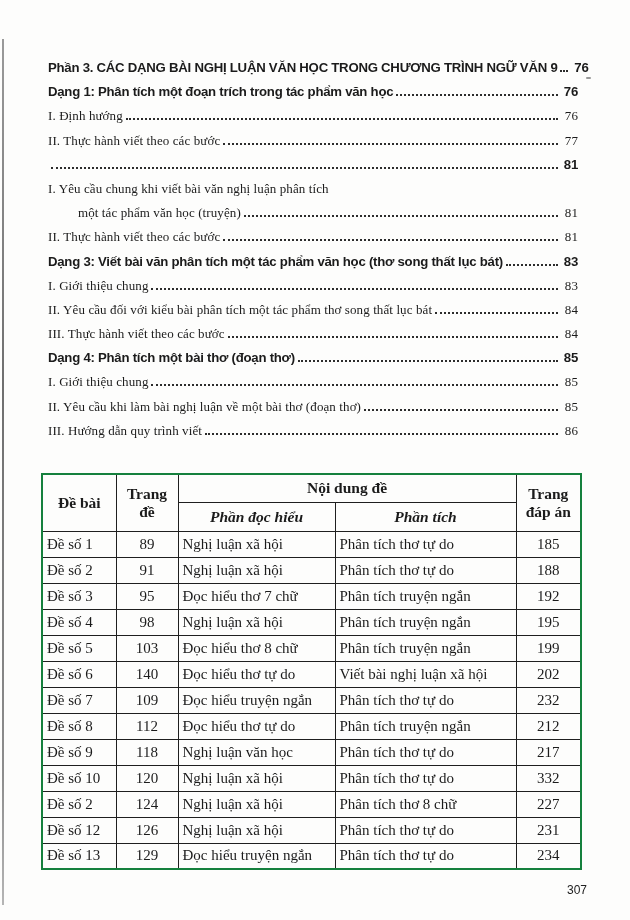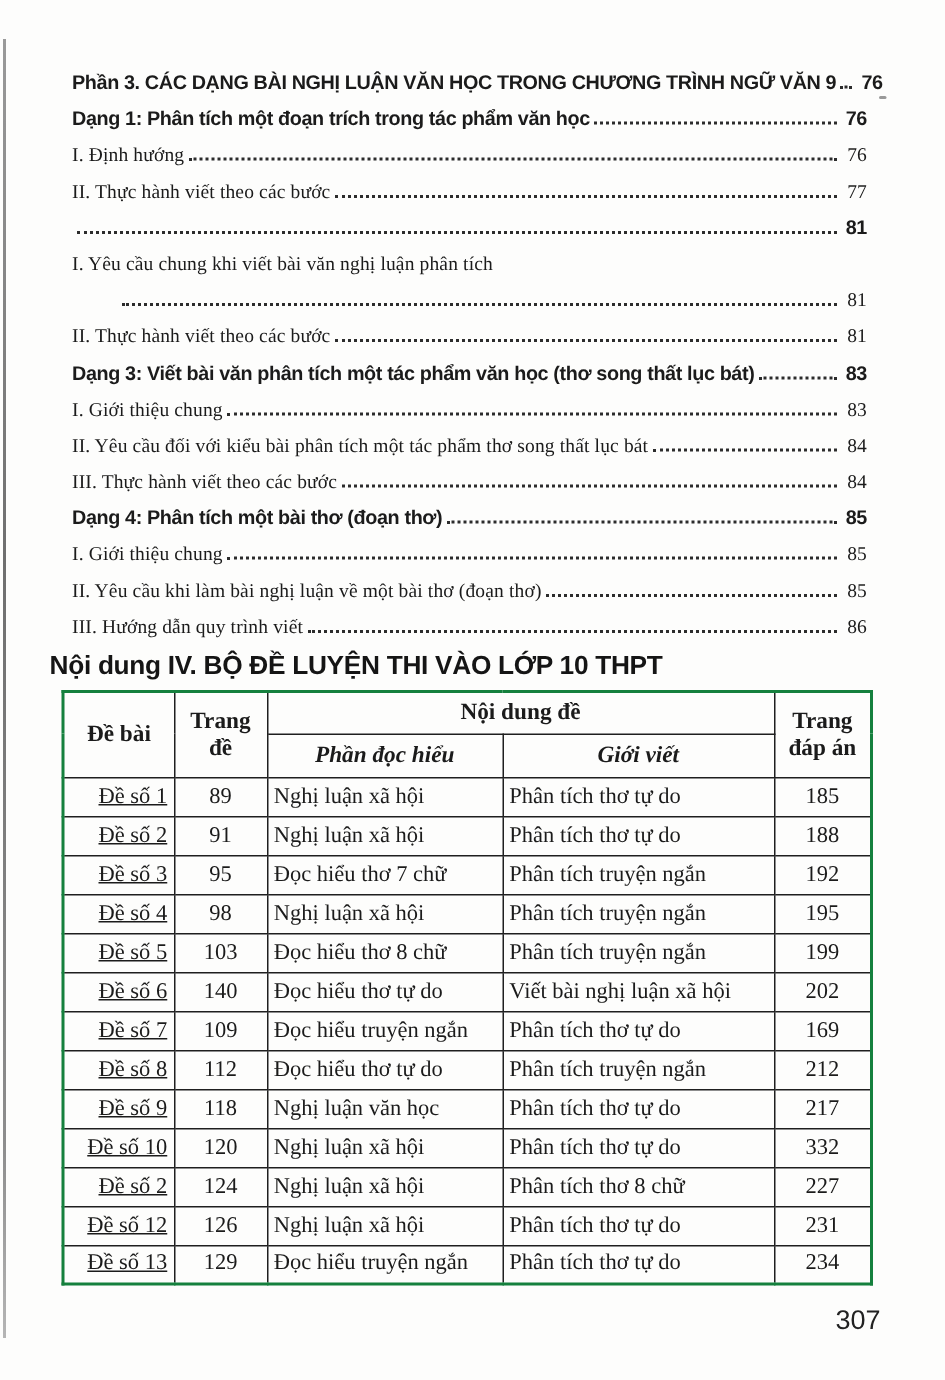--- a/index.html
+++ b/index.html
@@ -4,21 +4,21 @@
 <style>
   * { margin:0; padding:0; box-sizing:border-box; }
   html,body { width:630px; height:920px; }
   body {
     background:#fdfdfc;
     font-family:"Liberation Serif", serif;
     color:#1b1b1b;
     position:relative;
     overflow:hidden;
   }
-  .page { position:absolute; inset:0; background:#fdfdfc; }
+  .page { position:absolute; inset:0; background:#fdfdfc;margin-top:13px; }
 
   
   .edge-line { position:absolute; left:2px; top:26px; width:1.5px; height:866px;
                background:linear-gradient(#9a9a9a, #6f6f6f 40%, #8d8d8d 85%, #b5b5b5); }
   .speck { position:absolute; left:586px; top:64px; width:5px; height:2px;
            background:#999; border-radius:2px; }
 
   
   .toc { position:absolute; top:47px; left:48px; right:52px; }
   .toc-row { display:flex; align-items:baseline; height:24.2px; }
@@ -53,28 +53,28 @@
   }
   table.exam th, table.exam td { border:1px solid #1f1f1f; }
   table.exam { border:2px solid #15803d; }
   table.exam th {
     font-weight:700; font-size:15.5px; text-align:center;
     padding:2px 2px; line-height:1.15;
   }
   table.exam tr.hdr1 th { height:28px; }
   table.exam tr.hdr2 th { height:29px;font-style:italic; }
   table.exam td { height:26px; padding:1px 4px; }
-  td.c-de { text-align:right;text-decoration:underline; }
+  td.c-de { text-align:left; }
   td.c-num { text-align:center; }
   td.c-txt { text-align:left; padding-left:8px; }
 
   
   .page-number {
     position:absolute; top:870px; right:43px;
-    font-family:"Liberation Sans", sans-serif; font-size:18px; color:#222;
+    font-family:"Liberation Sans", sans-serif; font-size:12px; color:#222;
   }
 </style>
 </head>
 <body>
 
 <div class="page">
   <div class="edge-line"></div>
   <div class="speck"></div>
 
   <div class="toc">
@@ -101,20 +101,21 @@
     <div class="toc-row dang">
       <span class="leader"></span>
       <span class="toc-page">81</span>
     </div>
     <div class="toc-row item nopage">
       <span class="toc-label">I. Yêu cầu chung khi viết bài văn nghị luận phân tích</span>
       <span class="leader"></span>
 
     </div>
     <div class="toc-row item indent">
+      <span class="toc-label">một tác phẩm văn học (truyện)</span>
       <span class="leader"></span>
       <span class="toc-page">81</span>
     </div>
     <div class="toc-row item">
       <span class="toc-label">II. Thực hành viết theo các bước</span>
       <span class="leader"></span>
       <span class="toc-page">81</span>
     </div>
     <div class="toc-row dang">
       <span class="toc-label">Dạng 3: Viết bài văn phân tích một tác phẩm văn học (thơ song thất lục bát)</span>
@@ -151,40 +152,39 @@
       <span class="leader"></span>
       <span class="toc-page">85</span>
     </div>
     <div class="toc-row item">
       <span class="toc-label">III. Hướng dẫn quy trình viết</span>
       <span class="leader"></span>
       <span class="toc-page">86</span>
     </div>
   </div>
 
-  <div class="section-heading">Nội dung IV. BỘ ĐỀ LUYỆN THI VÀO LỚP 10 THPT</div>
 
   <table class="exam">
     <colgroup>
       <col style="width:74px">
         <col style="width:62px">
         <col style="width:157px">
         <col style="width:181px">
         <col style="width:65px">
     </colgroup>
     <tbody>
         <tr class="hdr1">
       <th rowspan="2">Đề bài</th>
       <th rowspan="2">Trang đề</th>
       <th colspan="2">Nội dung đề</th>
       <th rowspan="2">Trang đáp án</th>
     </tr>
     <tr class="hdr2">
       <th>Phần đọc hiểu</th>
-      <th>Giới viết</th>
+      <th>Phần tích</th>
     </tr>
     <tr>
       <td class="c-de">Đề số 1</td>
       <td class="c-num">89</td>
       <td class="c-txt">Nghị luận xã hội</td>
       <td class="c-txt">Phân tích thơ tự do</td>
       <td class="c-num">185</td>
     </tr>
     <tr>
       <td class="c-de">Đề số 2</td>
@@ -219,21 +219,21 @@
       <td class="c-num">140</td>
       <td class="c-txt">Đọc hiểu thơ tự do</td>
       <td class="c-txt">Viết bài nghị luận xã hội</td>
       <td class="c-num">202</td>
     </tr>
     <tr>
       <td class="c-de">Đề số 7</td>
       <td class="c-num">109</td>
       <td class="c-txt">Đọc hiểu truyện ngắn</td>
       <td class="c-txt">Phân tích thơ tự do</td>
-      <td class="c-num">169</td>
+      <td class="c-num">232</td>
     </tr>
     <tr>
       <td class="c-de">Đề số 8</td>
       <td class="c-num">112</td>
       <td class="c-txt">Đọc hiểu thơ tự do</td>
       <td class="c-txt">Phân tích truyện ngắn</td>
       <td class="c-num">212</td>
     </tr>
     <tr>
       <td class="c-de">Đề số 9</td>

